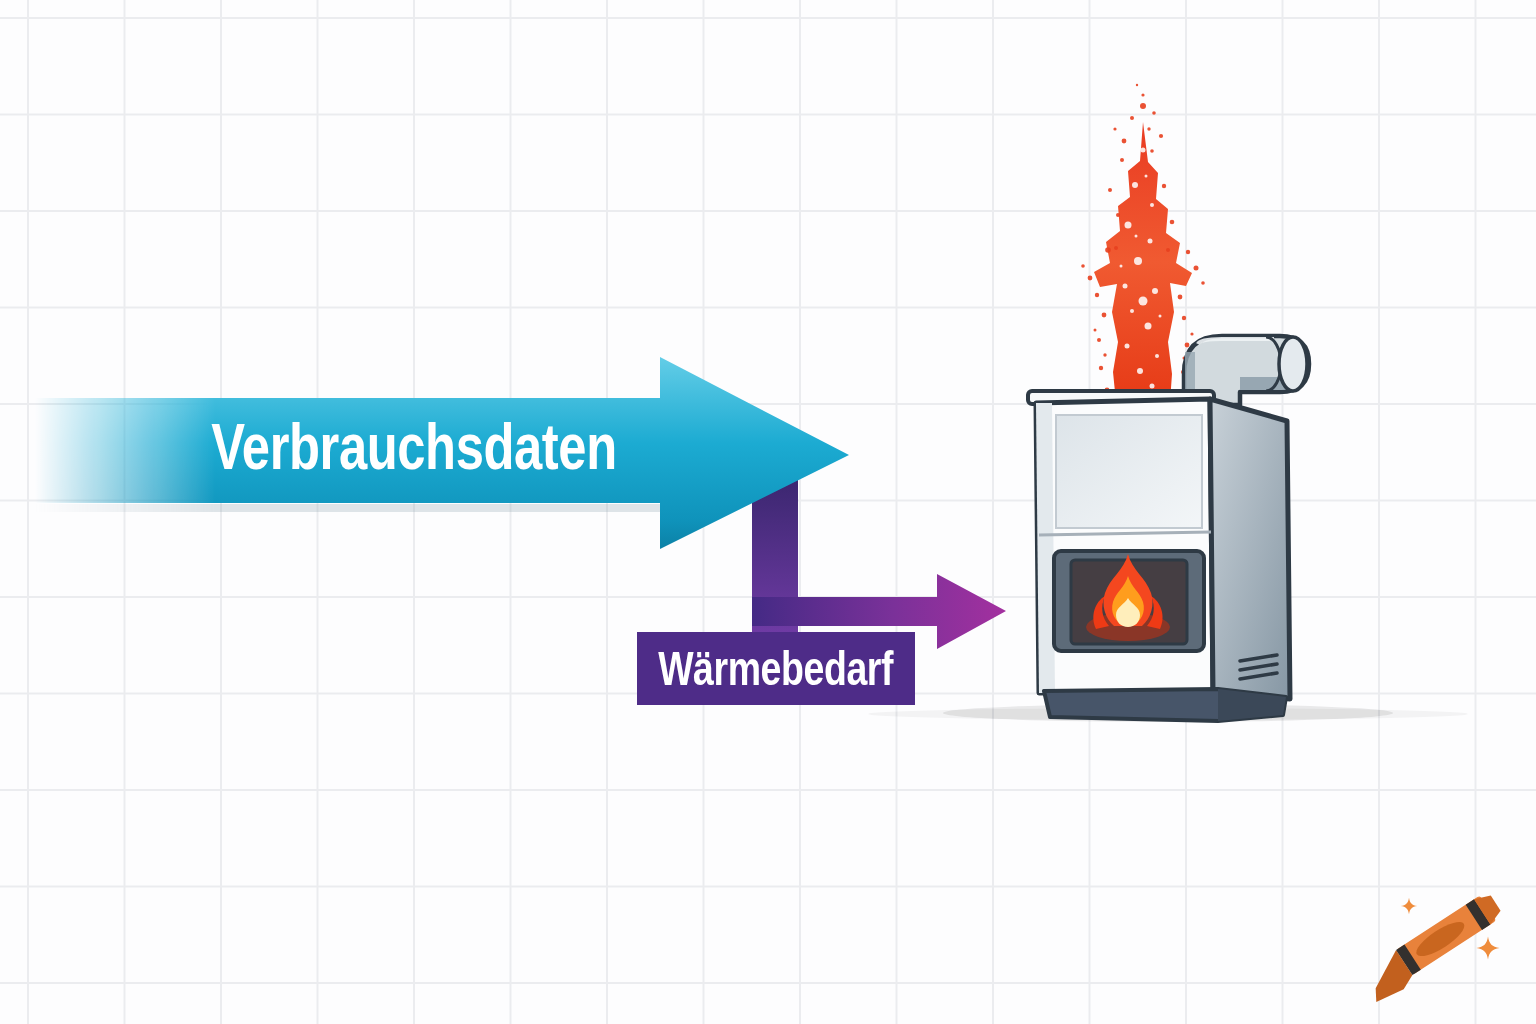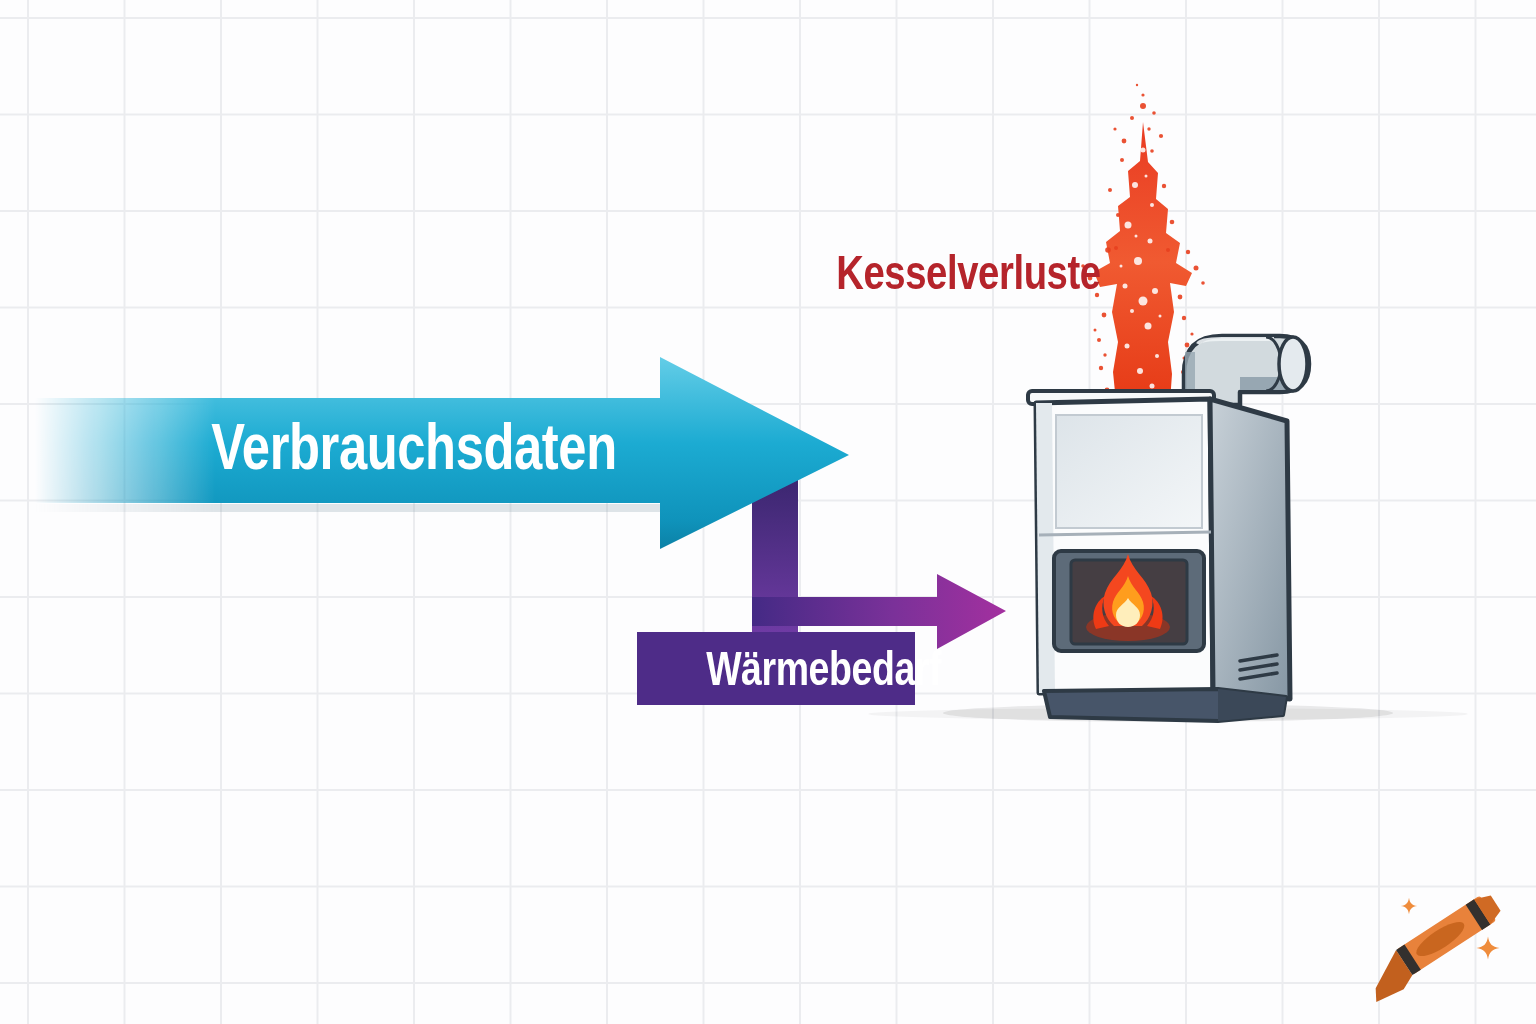--- a/index.html
+++ b/index.html
@@ -13,21 +13,21 @@
     background-size:96.5px 96.5px;
     background-position:27px 17px;
   }
   #scene-svg{position:absolute;left:0;top:0;width:1536px;height:1024px;}
   .flow-label{
     position:absolute;display:flex;align-items:center;justify-content:center;
     font-weight:bold;color:#ffffff;letter-spacing:-0.5px;white-space:nowrap;
   }
   .flow-label .inner{display:inline-block;transform:scaleX(0.78);transform-origin:center;}
   #label-consumption{left:134px;top:417px;width:560px;height:58px;font-size:65px;}
-  #label-heat{left:637px;top:632px;width:278px;height:73px;font-size:48px;padding-left:48px;}
+  #label-heat{left:637px;top:632px;width:278px;height:73px;font-size:48px;}
   #label-losses{left:818px;top:243px;width:300px;height:58px;font-size:49px;color:#b5242b;}
 </style>
 </head>
 <body>
 
 <div id="stage">
 
   <svg id="scene-svg" viewBox="0 0 1536 1024">
     <defs>
       <linearGradient id="gCyan" x1="0" y1="0" x2="0" y2="1">
@@ -199,17 +199,14 @@
   </svg>
 
   <div class="flow-label" id="label-consumption">
     <span class="inner">Verbrauchsdaten</span>
   </div>
 
   <div class="flow-label" id="label-heat">
     <span class="inner">Wärmebedarf</span>
   </div>
 
-  <div class="flow-label" id="label-losses">
-    <span class="inner">Kesselverluste</span>
-  </div>
 
 </div>
 
 </body></html>

